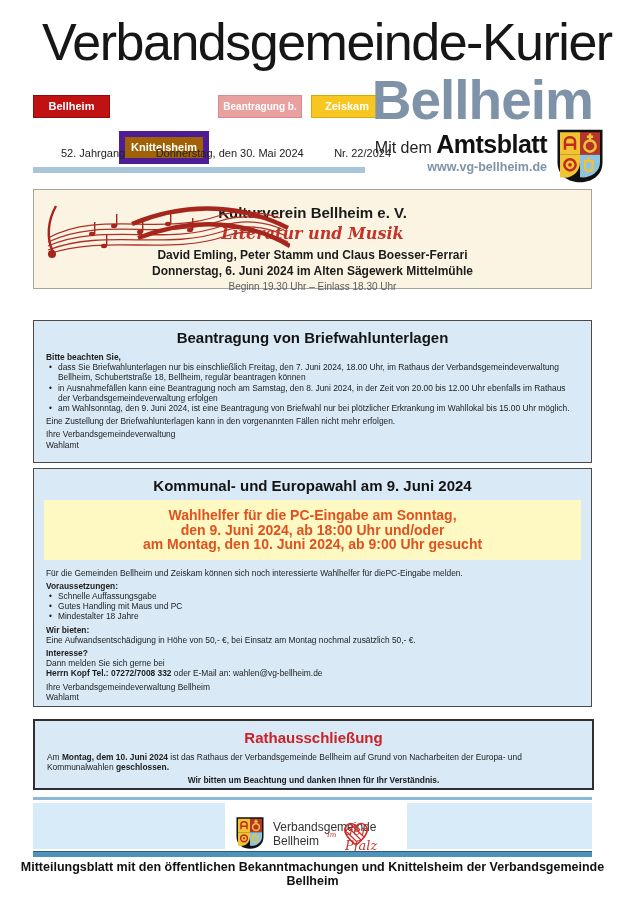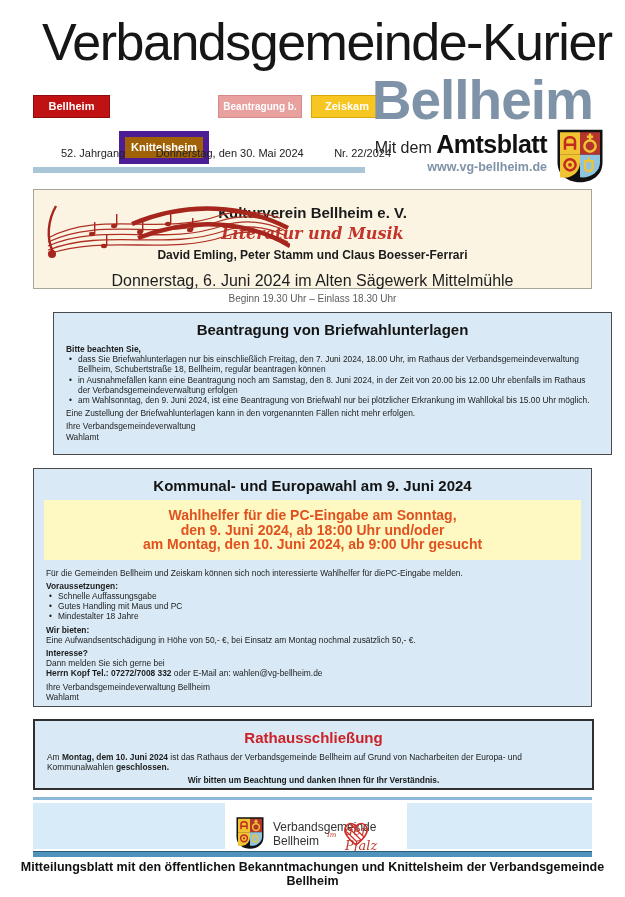--- a/index.html
+++ b/index.html
@@ -20,28 +20,28 @@
   .amtsblock{top:130px;right:78px;text-align:right;white-space:nowrap;}
   .amts-pre{font-size:16px;color:#222;}
   .amts-main{font-size:25px;font-weight:bold;color:#111;letter-spacing:-0.5px;}
   .amts-www{font-size:12.5px;font-weight:bold;color:#7e93a8;margin-top:1px;}
   .crest-top{top:127px;right:20px;}
 
   
   .box{left:33px;width:533px;padding:0 12px;}
   .box1{top:189px;height:98px;background:#fbf4e3;border:1px solid #a8a49a;text-align:center;}
   .box-blue{background:#d9eaf6;border:1px solid #4a4a4a;}
-  .box2{top:312px;height:141px;margin-left:20px;}
+  .box2{top:320px;height:141px;}
   .box3{top:468px;height:237px;}
   .box4{top:719px;height:67px;border-width:2px;border-color:#2f2f2f;}
 
   .kv-title{margin-top:14px;font-size:15px;font-weight:bold;color:#1a1a1a;}
   .kv-sub{margin-top:3px;font-size:16px;font-weight:bold;font-style:italic;font-family:"DejaVu Serif",serif;color:#c3342b;}
   .kv-artists{margin-top:5px;font-size:12px;font-weight:bold;}
-  .kv-date{margin-top:10px;font-size:16px;font-weight:normal;}
+  .kv-date{margin-top:2px;font-size:12px;font-weight:bold;}
   .kv-times{margin-top:3px;font-size:10px;color:#5c5c5c;}
   .music{left:6px;top:4px;}
 
   .sect-title{text-align:center;font-size:15px;font-weight:bold;margin:8px 0 6px;color:#141414;}
   .small{font-size:8.4px;line-height:10.2px;color:#1c1c1c;}
   .b{font-weight:bold;}
   .bullet-row{display:flex;}
   .bullet-mark{width:9px;flex:none;padding-left:3px;}
   .bullet-text{flex:1;}
   .mt{margin-top:3px;}

